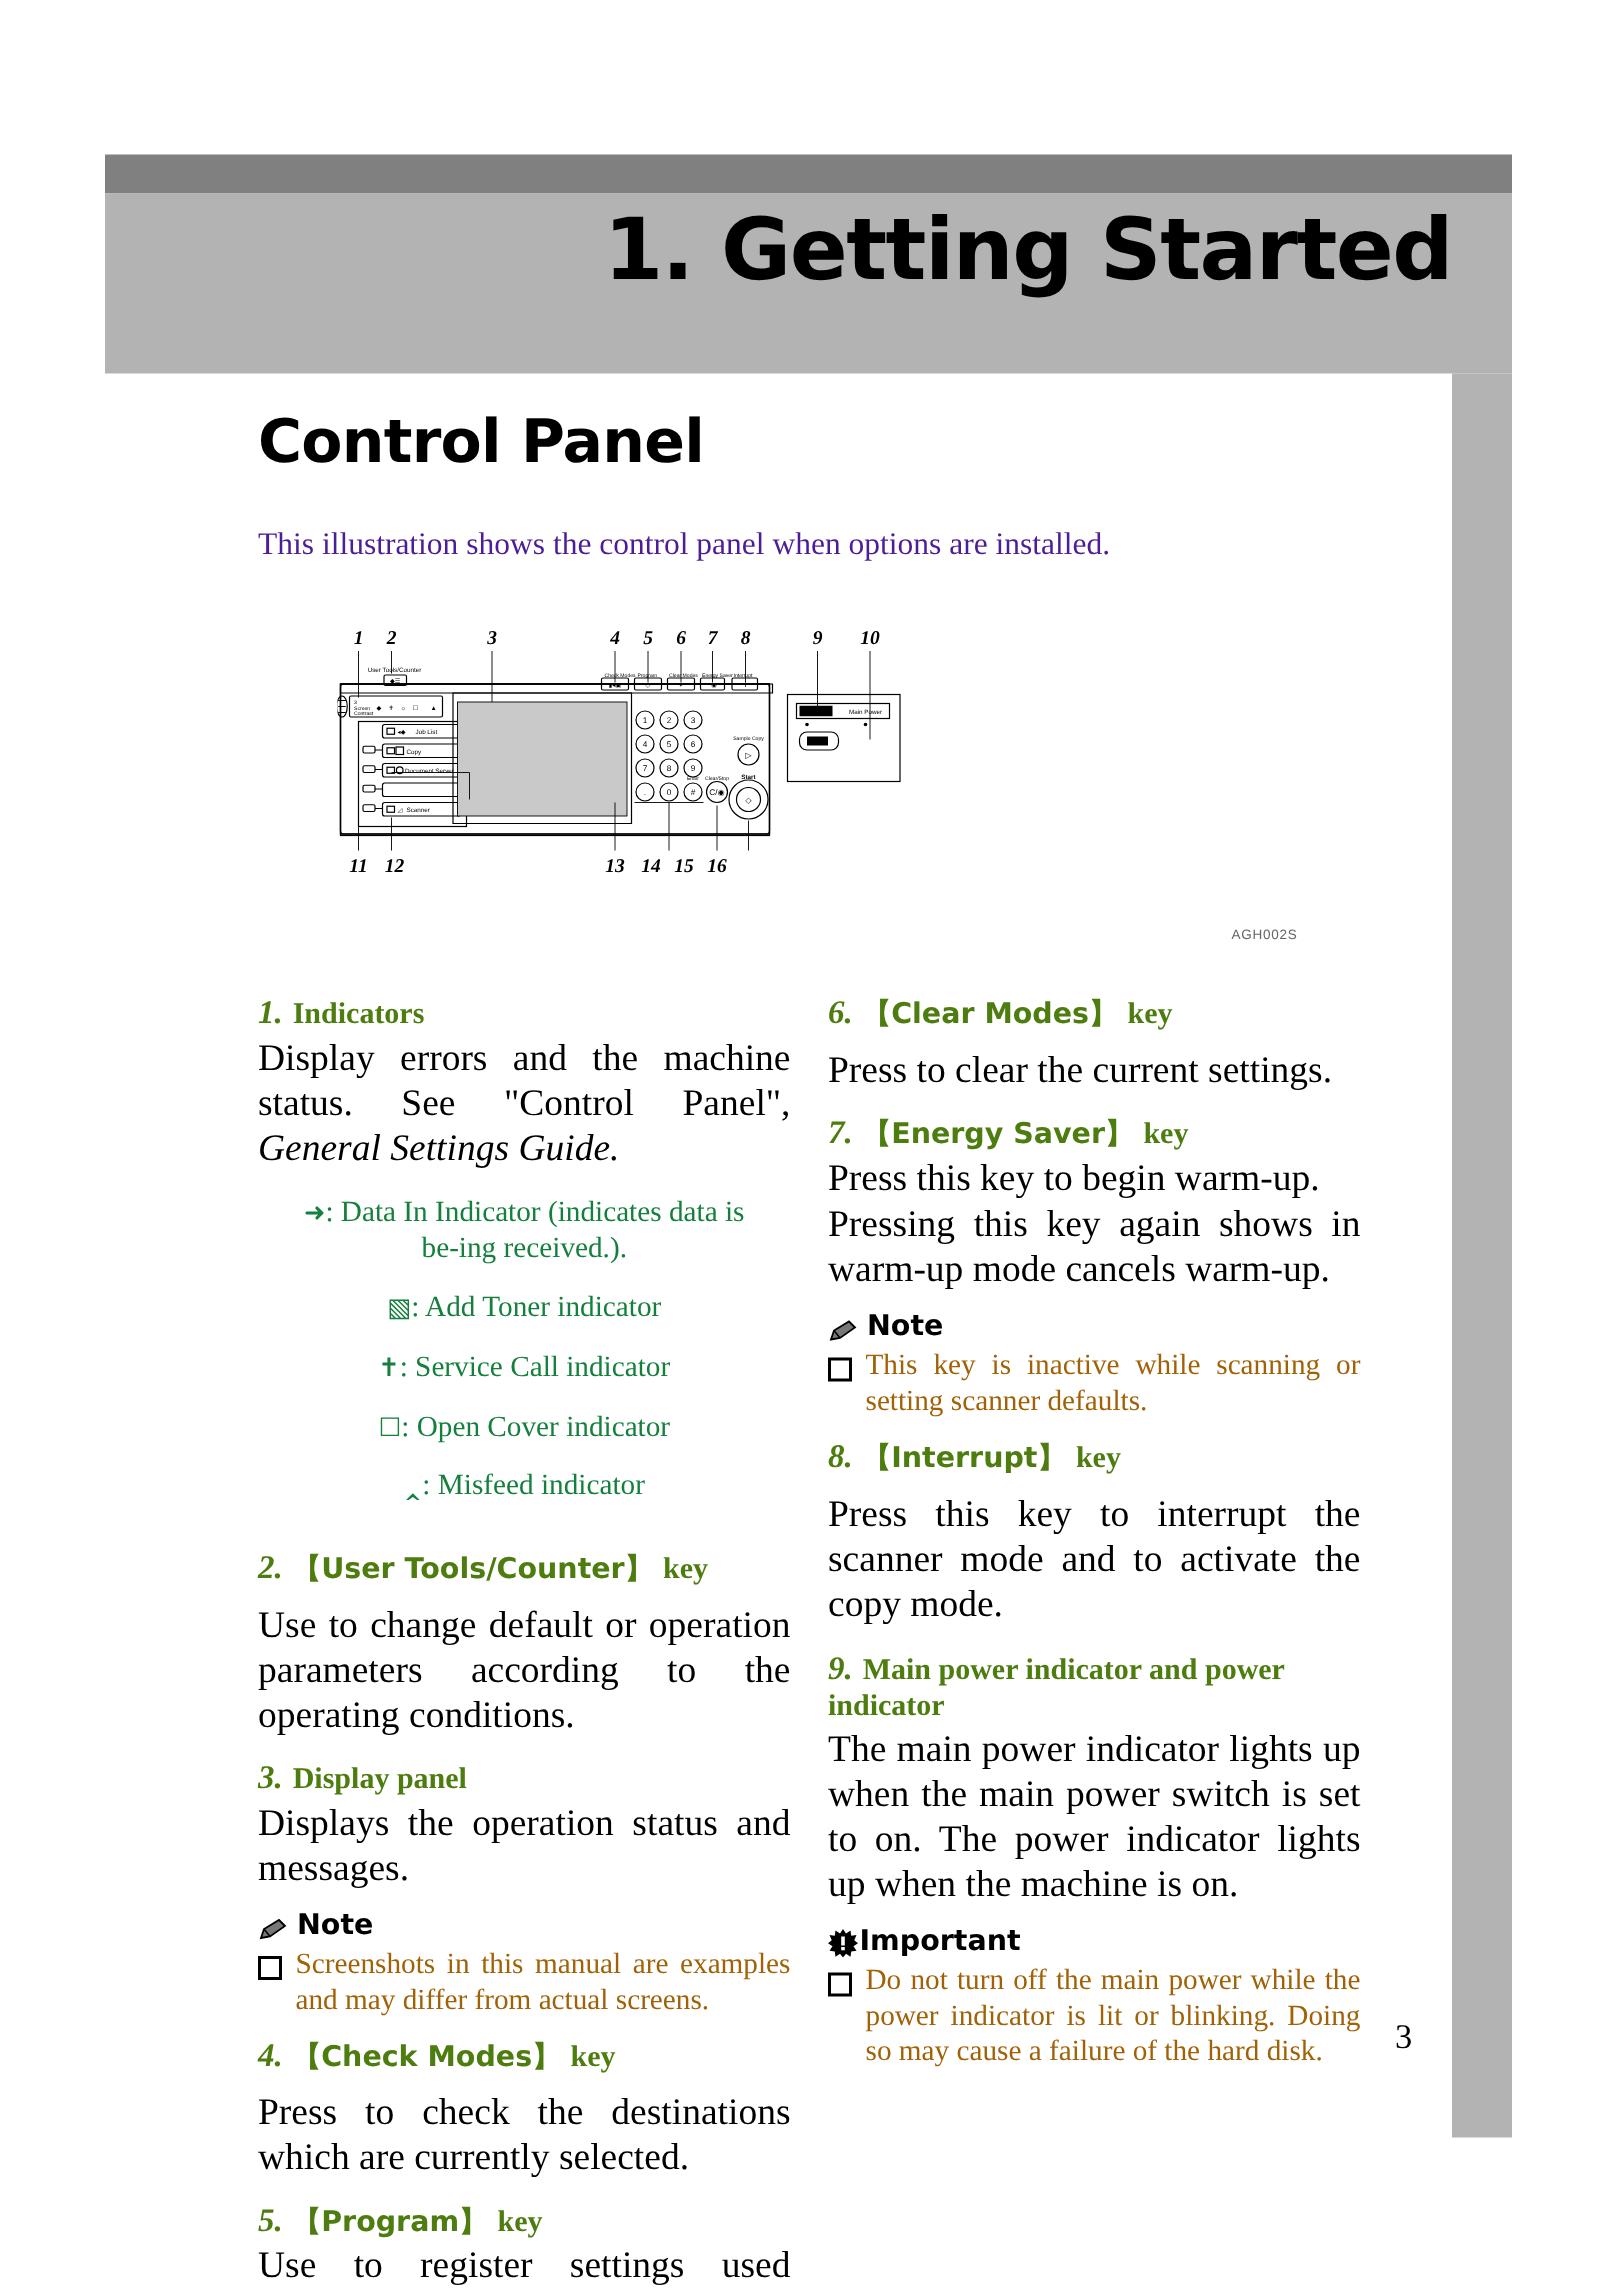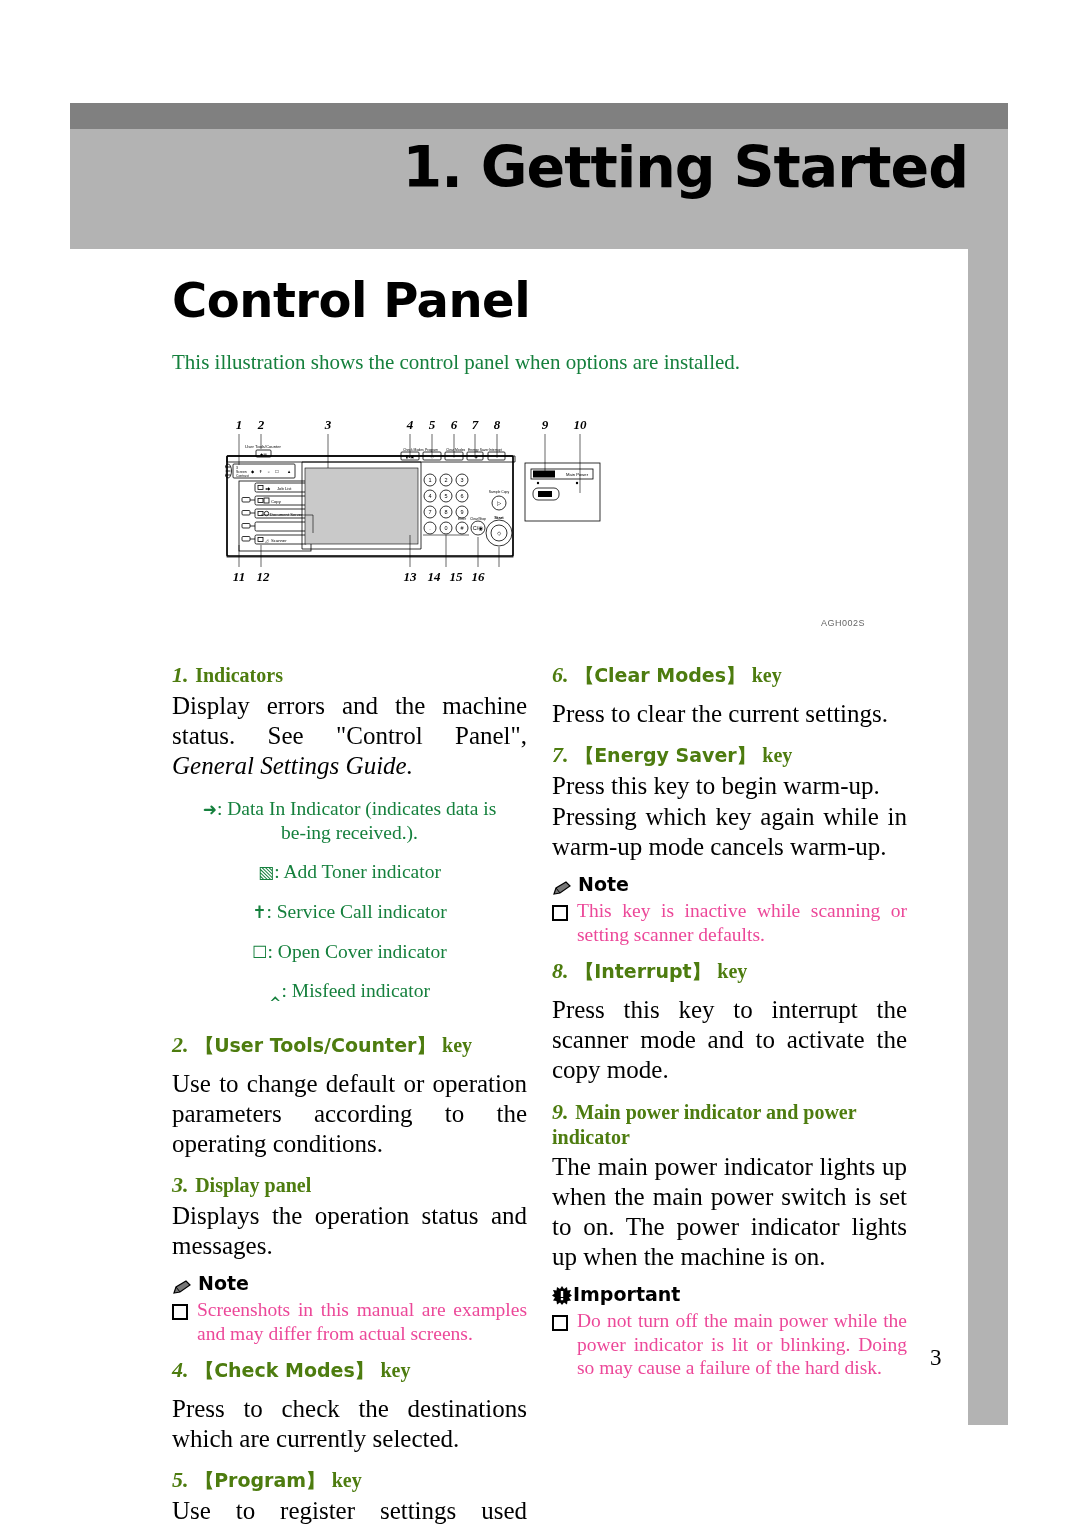--- a/index.html
+++ b/index.html
@@ -31,28 +31,28 @@
     font-size:57px;
     letter-spacing:-1px;
     color:#000;
     white-space:nowrap;
   }
   
   #section-title{
     position:absolute;left:172px;top:272px;
     font-family:"DejaVu Sans", sans-serif;
     font-weight:bold;
-    font-size:48px;
+    font-size:40px;
     letter-spacing:-0.5px;
     color:#000;
   }
   #intro-line{
     position:absolute;left:172px;top:350px;width:700px;
     font-size:21px;
-    color:#15803d;
+    color:#4c1d95;
   }
   
   #figure{
     position:absolute;left:225px;top:415px;width:640px;height:230px;
   }
   #figure svg{display:block;}
   #figure-code{
     position:absolute;right:0px;top:203px;
     font-family:"Liberation Sans", sans-serif;
     font-size:9px;color:#666;letter-spacing:0.5px;
@@ -126,21 +126,21 @@
     display:flex;gap:9px;align-items:flex-start;
   }
   .sq{
     flex:0 0 auto;
     width:12px;height:12px;
     border:2px solid #000;
     margin-top:6px;
   }
   .bullet-txt{
     font-size:19.5px;line-height:1.21;text-align:justify;
-    flex:1 1 auto;color:#ec4899;
+    flex:1 1 auto;color:#a16207;
   }
   .bullet-txt.spread{
     text-align:justify;
   }
   
   #page-number{
     position:absolute;left:930px;top:1345px;
     font-size:23px;color:#000;
   }
 </style>
@@ -445,21 +445,21 @@
     <span class="serif">key</span>
   </div>
   <p class="body last">Press to clear the current settings.</p>
 
   <div class="hd">
     <span class="num">7.</span>
     <span class="brk">【</span><span>Energy Saver</span><span class="brk">】</span>
     <span class="serif">key</span>
   </div>
   <p class="body">Press this key to begin warm-up.</p>
-  <p class="body">Pressing which key again while in warm-up mode cancels warm-up.</p>
+  <p class="body">Pressing this key again shows in warm-up mode cancels warm-up.</p>
 
   <div class="noteblk">
     <div class="note-title">
       <span class="pencil">
         <svg width="20" height="16" viewBox="0 0 20 16">
             <path d="M2 13 L4 7 L14 1 L18 5 L8 12 Z" fill="#777" stroke="#000" stroke-width="1.2"></path>
             <path d="M4 7 L8 12" stroke="#000" stroke-width="1"></path>
           </svg>
       </span>
       <span>Note</span>

